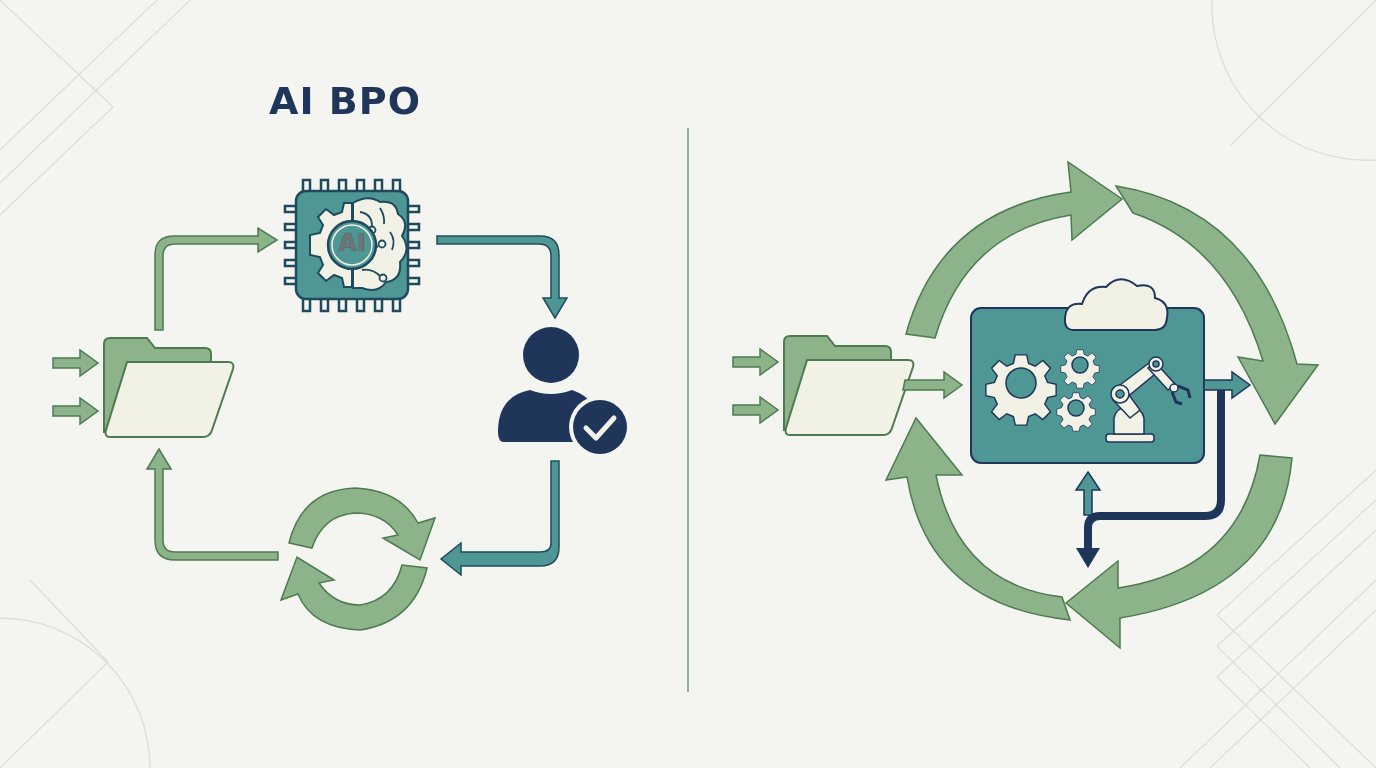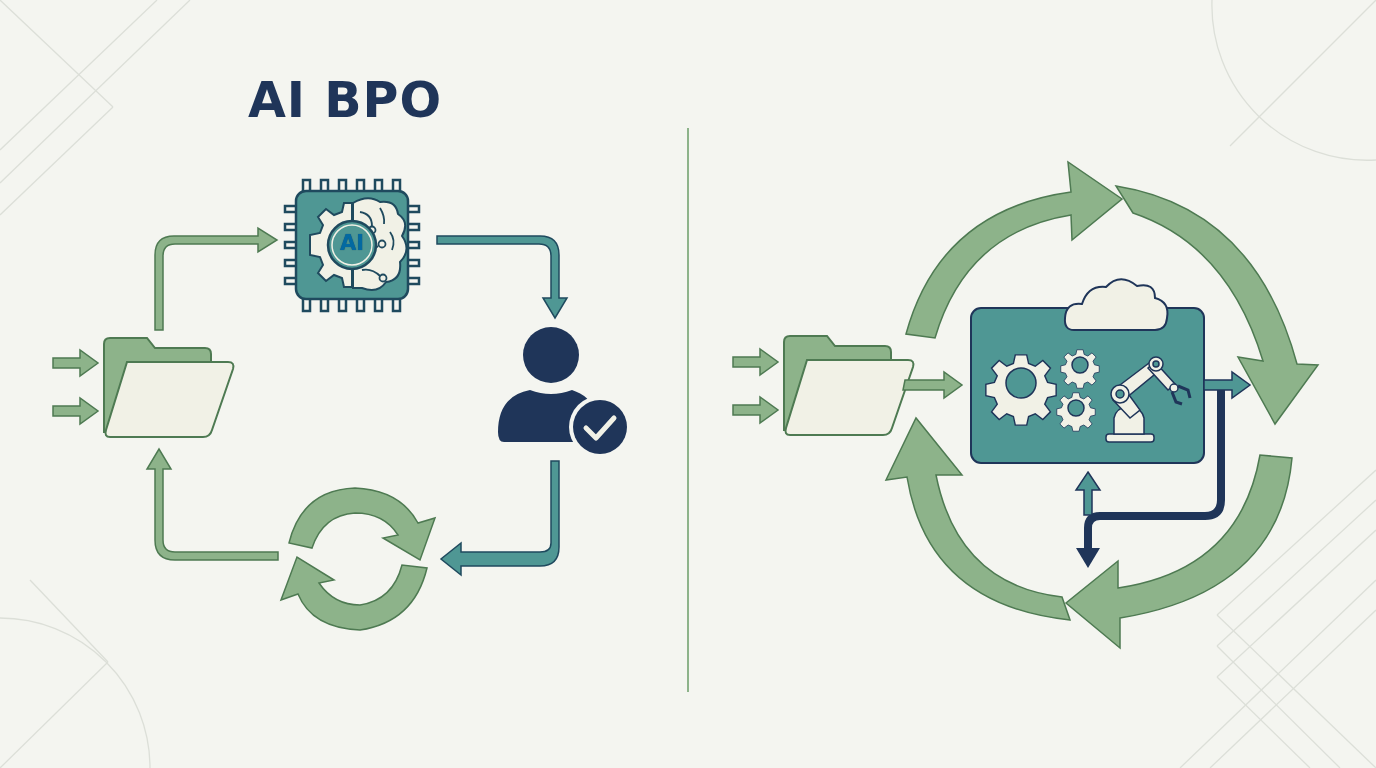--- a/index.html
+++ b/index.html
@@ -2,29 +2,29 @@
 <html><head>
 <meta charset="utf-8">
 <style>
   html, body { margin: 0; padding: 0; }
   body { width: 1376px; height: 768px; overflow: hidden; background: #f4f5f0; }
   .canvas { position: relative; width: 1376px; height: 768px; }
   svg { position: absolute; left: 0; top: 0; }
   .title {
     position: absolute; top: 66px; height: 70px;
     font-family: "DejaVu Sans", sans-serif; font-weight: bold;
-    font-size: 49px; color: #1f3559; letter-spacing: 1px;
+    font-size: 38px; color: #1f3559; letter-spacing: 1px;
     text-align: center; line-height: 70px;
   }
   .title-left { left: 200px; width: 290px; }
   .title-right { left: 900px; width: 270px; }
   .ai-label {
     position: absolute; left: 326px; top: 224px; width: 52px; height: 38px;
-    font-family: "DejaVu Sans", sans-serif; font-weight: bold; font-size: 21px;
-    color: #0369a1; text-align: center; line-height: 38px;
+    font-family: "DejaVu Sans", sans-serif; font-weight: bold; font-size: 24px;
+    color: #737373; text-align: center; line-height: 38px;
     text-shadow: 0 0 1px #1f4a5e;
   }
 </style>
 </head>
 <body>
 
 <div class="canvas">
 <svg width="1376" height="768" viewBox="0 0 1376 768">
   <defs>
     <g id="gear-shape">

